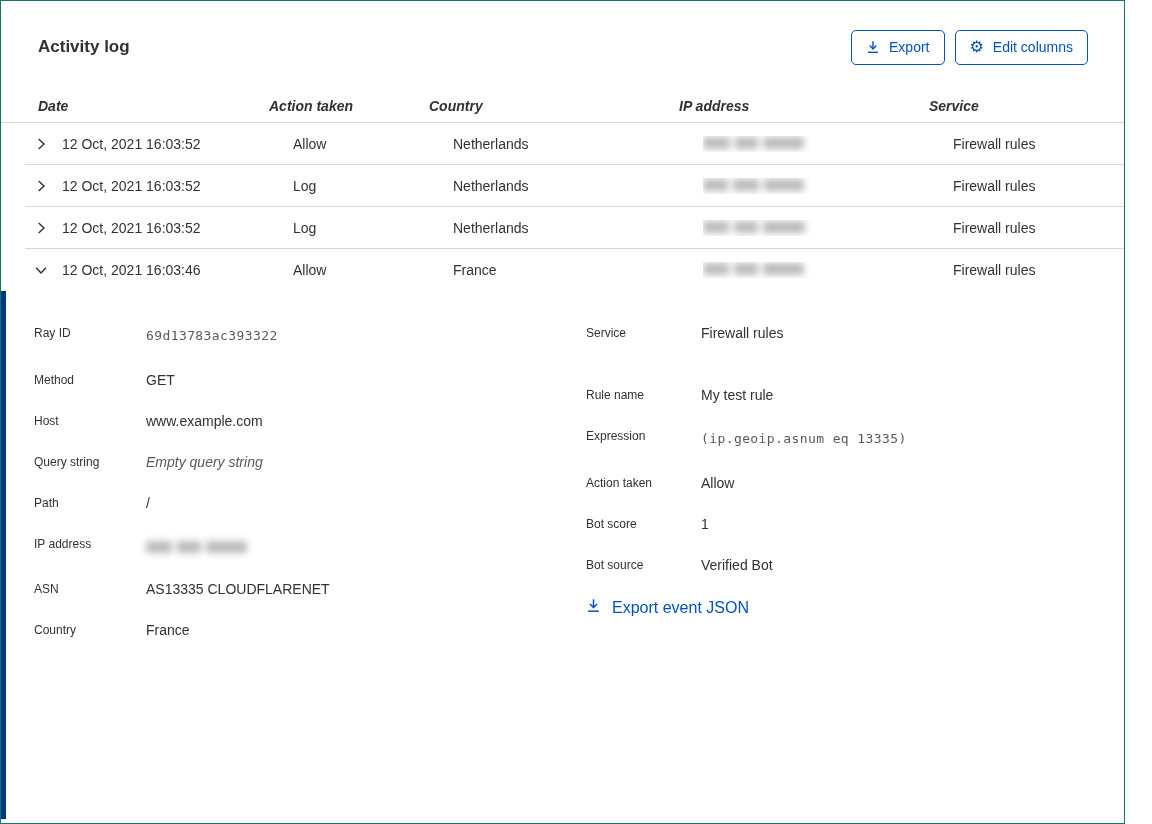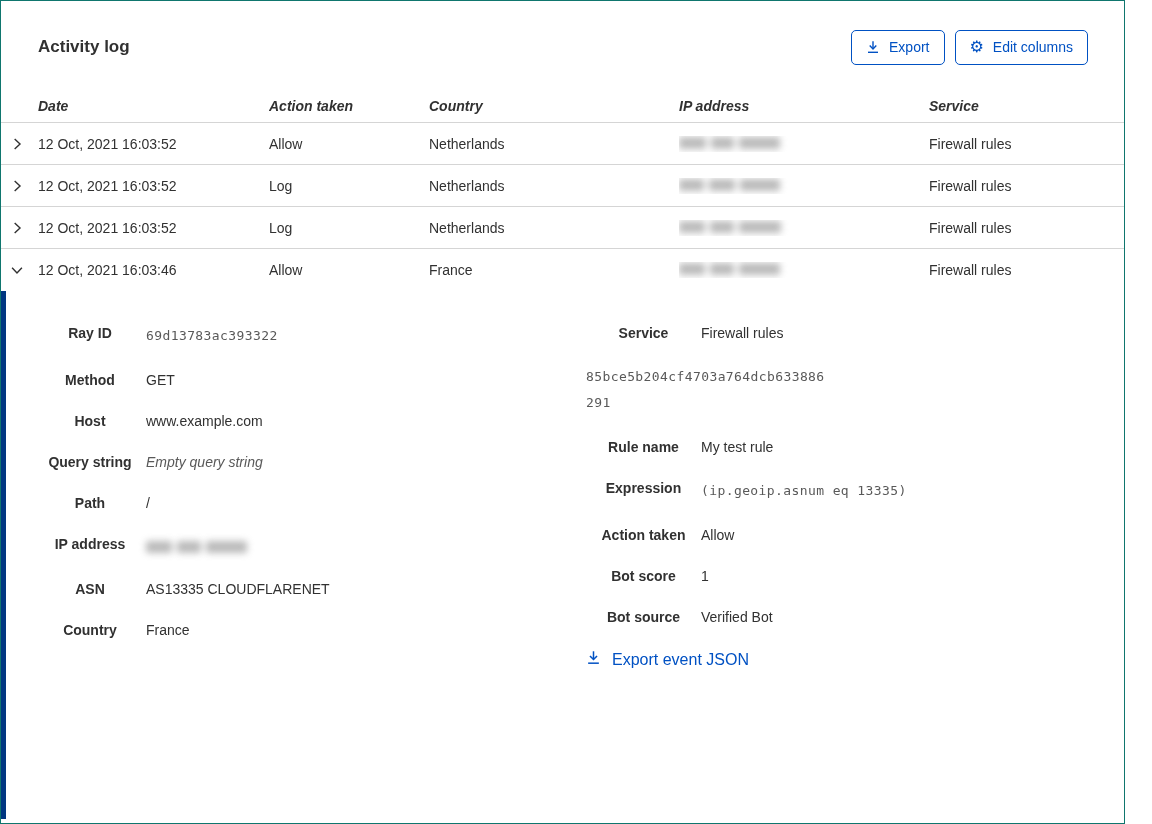--- a/index.html
+++ b/index.html
@@ -32,42 +32,42 @@
   .gear-glyph { font-family: "DejaVu Sans", sans-serif; font-size: 16px; line-height: 1; }
 
   
   .trow {
     display: grid;
     grid-template-columns: 37px 231px 160px 250px 250px 1fr;
     align-items: center;
   }
   .thead { height: 34px; border-bottom: 1px solid #d5d5d5; }
   .thead .cell { font-weight: 700; font-size: 14px; color: #313131; font-style: italic; }
-  .drow-line { height: 42px; border-bottom: 1px solid #d5d5d5; cursor: pointer; }
+  .drow-line { height: 42px; border-bottom: 1px solid #d5d5d5; cursor: pointer; margin-left: 24px; }
   .drow-line.expanded { border-bottom: none; }
   .cell { font-size: 14px; overflow: hidden; white-space: nowrap; }
   .chev { padding-left: 9px; display: flex; align-items: center; }
   .chev svg { display: block; }
 
   
   .blur-ip { display: inline-flex; gap: 5px; filter: blur(3.5px); opacity: .6; }
   .blur-ip i { display: block; height: 12px; background: #8d8d8d; border-radius: 2px; }
   .blur-line { height: 12px; background: #949494; border-radius: 2px; filter: blur(3.5px); opacity: .55; margin-bottom: 13px; }
 
   
   .detail-panel {
     height: 528px;
     border-left: 5px solid #003681;
     padding: 32px 36px 0 28px;
     display: flex;
   }
   .dcol-left { width: 552px; flex: none; }
   .dcol-right { flex: 1; }
   .drow { display: flex; margin-bottom: 21px; }
-  .dlabel { flex: none; font-weight: 700; font-size: 14px; line-height: 20px; color: #313131; text-align: center; }
+  .dlabel { flex: none; font-weight: 400; font-size: 12px; line-height: 20px; color: #313131; }
   .dcol-left .dlabel { width: 112px; }
   .dcol-right .dlabel { width: 115px; }
   .dvalue { font-size: 14px; line-height: 20px; color: #313131; }
   .mono { font-family: "DejaVu Sans Mono", monospace; font-size: 13px; line-height: 26px; color: #595959; letter-spacing: .4px; }
   .wrap-id { width: 240px; word-break: break-all; }
   .italic { font-style: italic; color: #595959; }
   .export-link {
     display: inline-flex; align-items: center; gap: 11px;
     color: #0051c3; font-size: 16px; font-weight: 400;
     cursor: pointer; text-decoration: none; margin-top: 2px;
@@ -217,21 +217,20 @@
         <div class="dvalue">France</div>
       </div>
     </div>
 
     <div class="dcol-right">
       <div class="drow">
         <div class="dlabel">Service</div>
         <div class="dvalue">Firewall rules</div>
       </div>
       <div class="drow">
-        <div class="dvalue mono wrap-id">85bce5b204cf4703a764dcb633886291</div>
       </div>
       <div class="drow">
         <div class="dlabel">Rule name</div>
         <div class="dvalue">My test rule</div>
       </div>
       <div class="drow">
         <div class="dlabel">Expression</div>
         <div class="dvalue mono">(ip.geoip.asnum eq 13335)</div>
       </div>
       <div class="drow">

